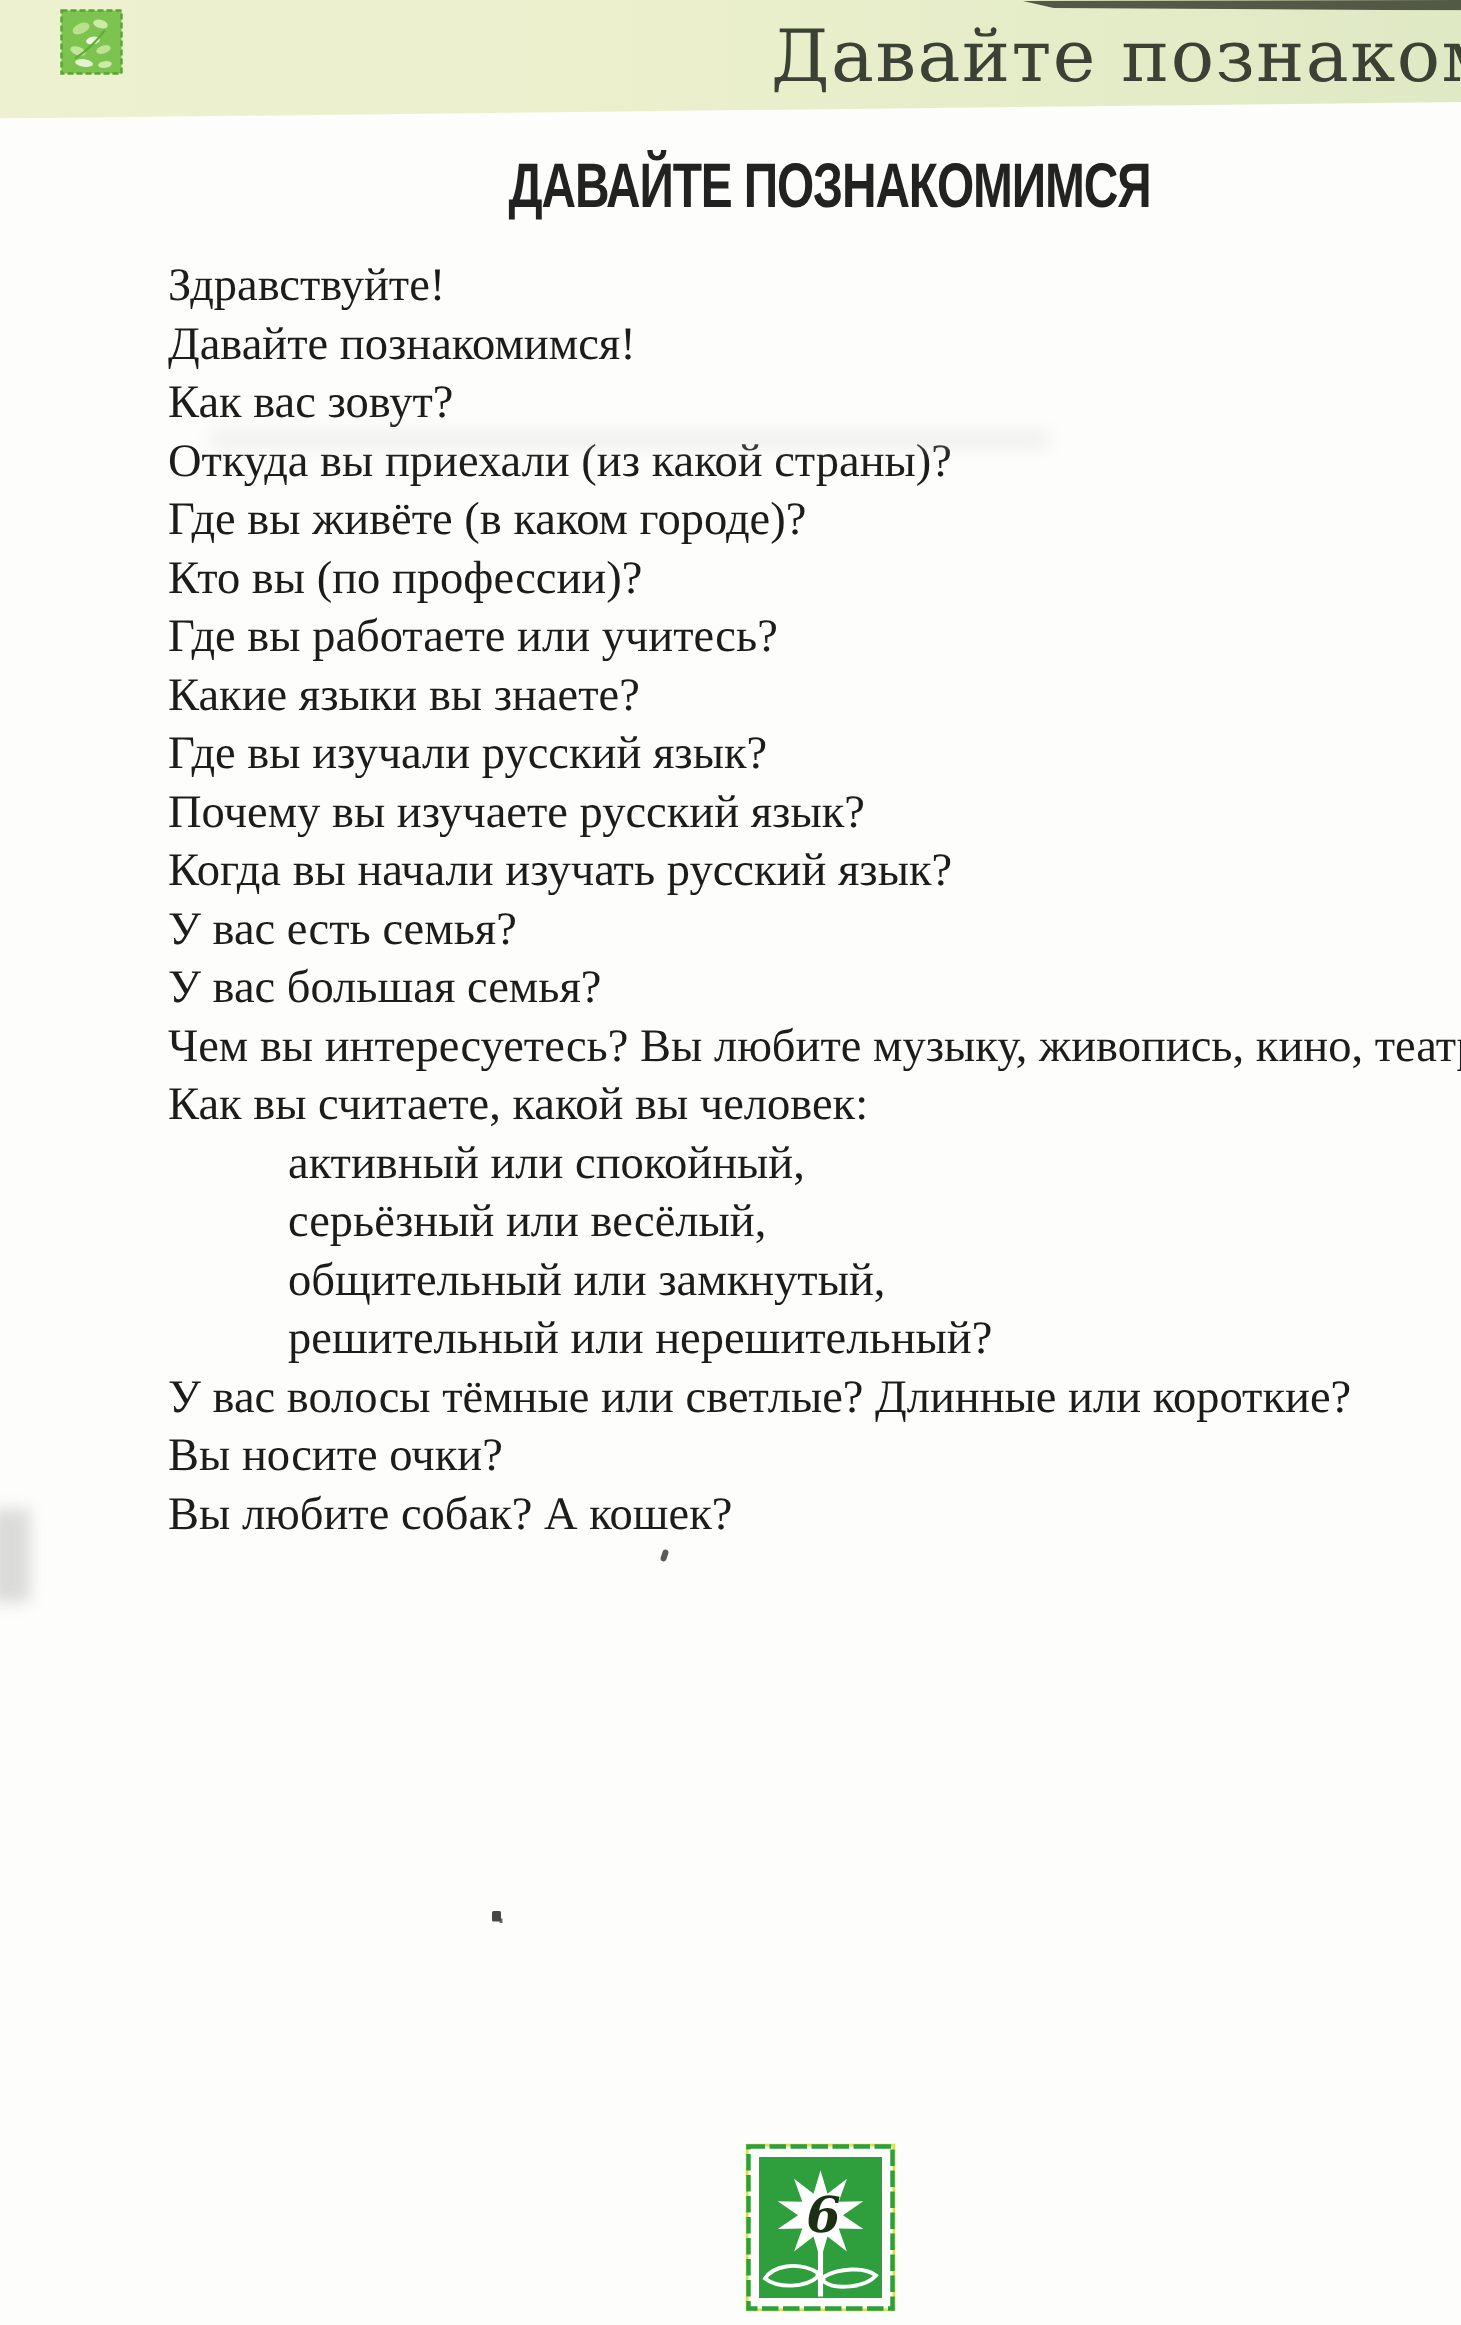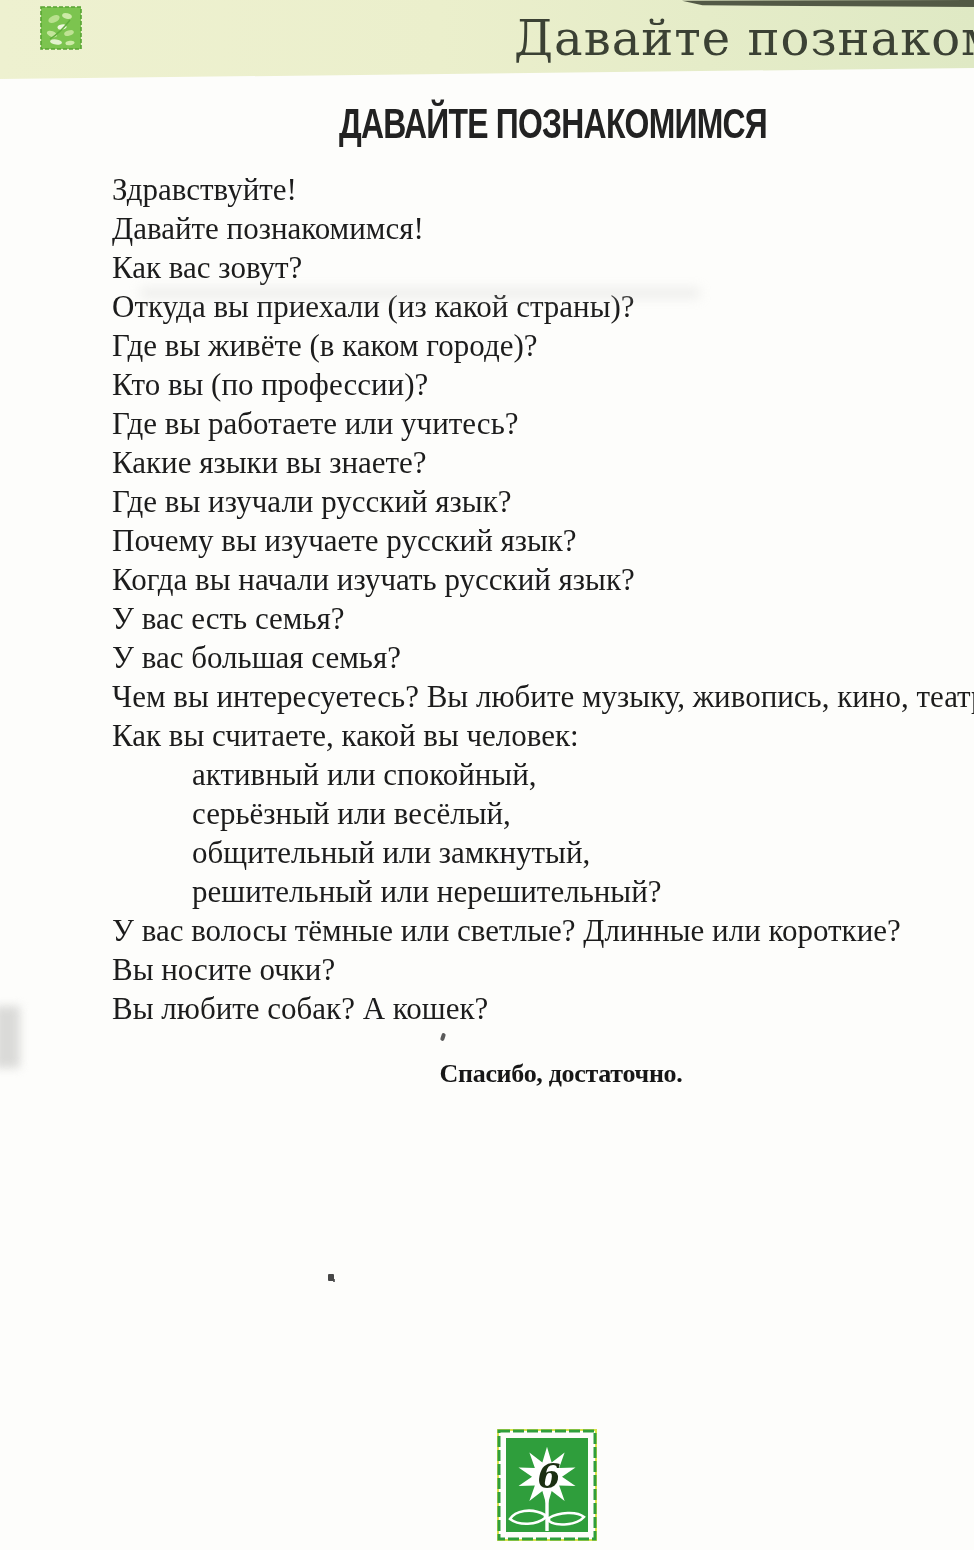--- a/index.html
+++ b/index.html
@@ -100,21 +100,20 @@
       <div class="line">Как вы считаете, какой вы человек:</div>
       <div class="line indent">активный или спокойный,</div>
       <div class="line indent">серьёзный или весёлый,</div>
       <div class="line indent">общительный или замкнутый,</div>
       <div class="line indent">решительный или нерешительный?</div>
       <div class="line">У вас волосы тёмные или светлые? Длинные или короткие?</div>
       <div class="line">Вы носите очки?</div>
       <div class="line">Вы любите собак? А кошек?</div>
     </div>
 
-  <div class="closing-note">Спасибо, достаточно.</div>
 
   <div class="ghost-band"></div>
   <div class="speck-a"></div>
   <div class="speck-b"></div>
   <div class="smudge-left"></div>
 
   <svg class="page-badge" viewBox="0 0 100 112">
     <rect x="1" y="1" width="98" height="110" fill="none" stroke="#d9e24a" stroke-width="2"></rect>
     <rect x="2" y="2" width="96" height="108" fill="none" stroke="#2f9e3c" stroke-width="3" stroke-dasharray="11 3"></rect>
     <rect x="9" y="9" width="82" height="94" fill="#2f9e3c"></rect>

